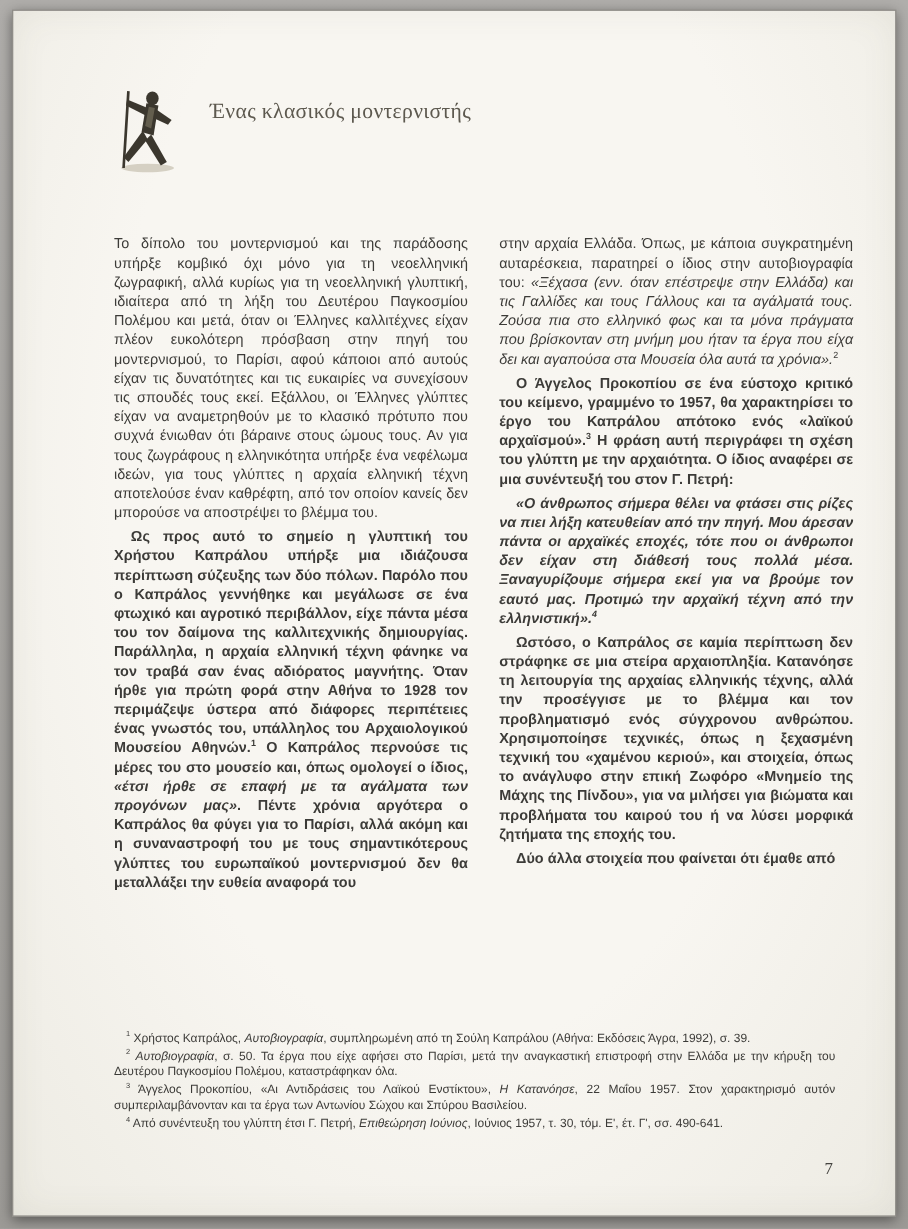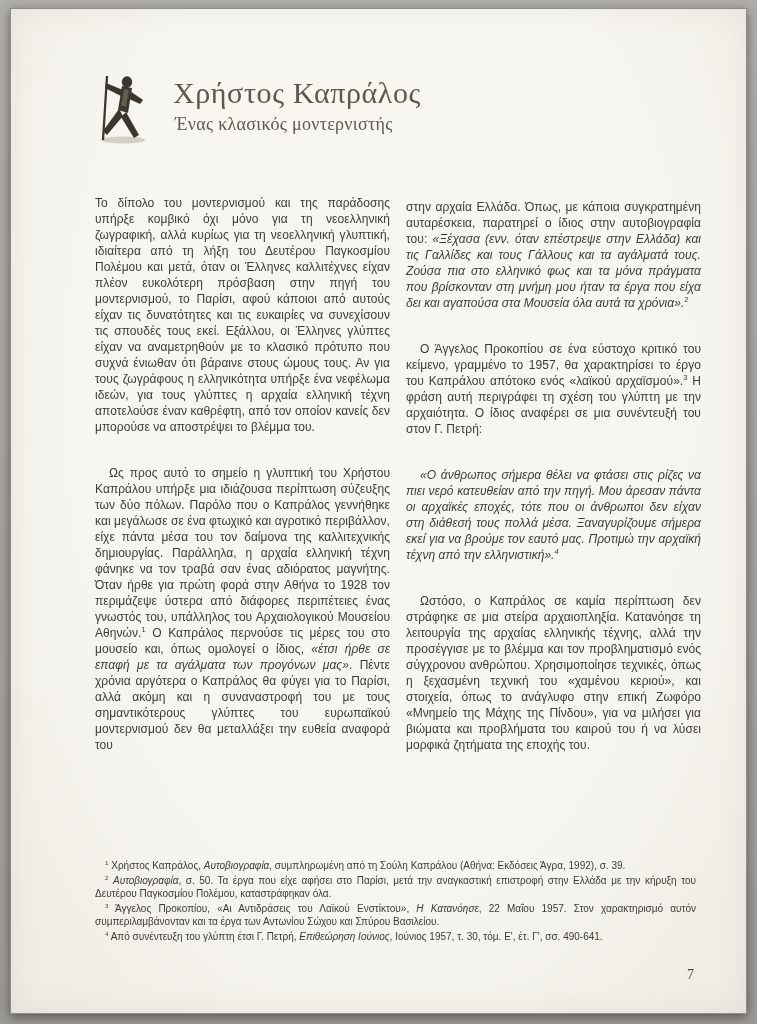--- a/index.html
+++ b/index.html
@@ -29,29 +29,29 @@
       font-weight: normal; font-size: 30px; line-height: 32px;
       color: #5d594f; margin: 0; letter-spacing: 0.6px;
     }
     .subtitle {
       font-family: "Liberation Serif", serif;
       font-weight: normal; font-size: 18px; line-height: 26px;
       color: #5d594f; margin: 2px 0 0 2px; letter-spacing: 0.3px;
     }
     .body-columns {
       position: absolute; top: 186px; left: 84px; right: 46px;
-      display: flex; gap: 16px; align-items: flex-end;
+      display: flex; gap: 26px;
     }
     .col {
       width: 295px; flex: 0 0 auto;
       font-size: 12px; line-height: 16px; letter-spacing: 0.05px;
       color: #3c3b38; text-align: justify;
     }
     .para { margin: 0; }
-    .para + .para { margin-top: 30px; }
+    .para + .para { margin-top: 4px; font-weight: bold; }
     .indent { text-indent: 14px; }
     .it { font-style: italic; }
     sup { font-size: 0.62em; line-height: 0; vertical-align: super; }
     .footnotes {
       position: absolute; top: 850px; left: 84px; right: 50px;
       font-size: 10px; line-height: 13px; color: #3c3b38;
       text-align: justify;
     }
     .fn { margin: 0; text-indent: 10px; }
     .fn + .fn { margin-top: 2px; }
@@ -73,35 +73,35 @@
         <path d="M14 3 L10 67" stroke="#3b372e" stroke-width="2.2" fill="none"></path>
         <ellipse cx="34" cy="9" rx="5.2" ry="5.8" fill="#3b372e"></ellipse>
         <path d="M29 13 L39 15 L35 40 L25 37 Z" fill="#3b372e"></path>
         <path d="M30 17 L13 10 L12 15 L28 23 Z" fill="#3b372e"></path>
         <path d="M37 18 L50 27 L47 31 L34 25 Z" fill="#3b372e"></path>
         <path d="M26 36 L10 58 L14 62 L30 43 Z" fill="#3b372e"></path>
         <path d="M33 39 L46 62 L41 65 L28 44 Z" fill="#3b372e"></path>
         <path d="M31 16 L36 17 L33 34 L28 32 Z" fill="#6e6856" opacity="0.8"></path>
       </svg>
       <div class="titles">
-        <h1 class="title">Χρήστος Καπράλος</h1>
         <h2 class="subtitle">Ένας κλασικός μοντερνιστής</h2>
       </div>
     </header>
 
     <main class="body-columns">
       <div class="col">
           <p class="para"><span>Το δίπολο του μοντερνισμού και της παράδοσης υπήρξε κομβικό όχι μόνο για τη νεοελληνική ζωγραφική, αλλά κυρίως για τη νεοελληνική γλυπτική, ιδιαίτερα από τη λήξη του Δευτέρου Παγκοσμίου Πολέμου και μετά, όταν οι Έλληνες καλλιτέχνες είχαν πλέον ευκολότερη πρόσβαση στην πηγή του μοντερνισμού, το Παρίσι, αφού κάποιοι από αυτούς είχαν τις δυνατότητες και τις ευκαιρίες να συνεχίσουν τις σπουδές τους εκεί. Εξάλλου, οι Έλληνες γλύπτες είχαν να αναμετρηθούν με το κλασικό πρότυπο που συχνά ένιωθαν ότι βάραινε στους ώμους τους. Αν για τους ζωγράφους η ελληνικότητα υπήρξε ένα νεφέλωμα ιδεών, για τους γλύπτες η αρχαία ελληνική τέχνη αποτελούσε έναν καθρέφτη, από τον οποίον κανείς δεν μπορούσε να αποστρέψει το βλέμμα του.</span></p>
           <p class="para indent"><span>Ως προς αυτό το σημείο η γλυπτική του Χρήστου Καπράλου υπήρξε μια ιδιάζουσα περίπτωση σύζευξης των δύο πόλων. Παρόλο που ο Καπράλος γεννήθηκε και μεγάλωσε σε ένα φτωχικό και αγροτικό περιβάλλον, είχε πάντα μέσα του τον δαίμονα της καλλιτεχνικής δημιουργίας. Παράλληλα, η αρχαία ελληνική τέχνη φάνηκε να τον τραβά σαν ένας αδιόρατος μαγνήτης. Όταν ήρθε για πρώτη φορά στην Αθήνα το 1928 τον περιμάζεψε ύστερα από διάφορες περιπέτειες ένας γνωστός του, υπάλληλος του Αρχαιολογικού Μουσείου Αθηνών.</span><sup>1</sup><span> Ο Καπράλος περνούσε τις μέρες του στο μουσείο και, όπως ομολογεί ο ίδιος, </span><span class="it">«έτσι ήρθε σε επαφή με τα αγάλματα των προγόνων μας»</span><span>. Πέντε χρόνια αργότερα ο Καπράλος θα φύγει για το Παρίσι, αλλά ακόμη και η συναναστροφή του με τους σημαντικότερους γλύπτες του ευρωπαϊκού μοντερνισμού δεν θα μεταλλάξει την ευθεία αναφορά του</span></p>
         </div>
       <div class="col">
           <p class="para"><span>στην αρχαία Ελλάδα. Όπως, με κάποια συγκρατημένη αυταρέσκεια, παρατηρεί ο ίδιος στην αυτοβιογραφία του: </span><span class="it">«Ξέχασα (ενν. όταν επέστρεψε στην Ελλάδα) και τις Γαλλίδες και τους Γάλλους και τα αγάλματά τους. Ζούσα πια στο ελληνικό φως και τα μόνα πράγματα που βρίσκονταν στη μνήμη μου ήταν τα έργα που είχα δει και αγαπούσα στα Μουσεία όλα αυτά τα χρόνια».</span><sup>2</sup></p>
           <p class="para indent"><span>Ο Άγγελος Προκοπίου σε ένα εύστοχο κριτικό του κείμενο, γραμμένο το 1957, θα χαρακτηρίσει το έργο του Καπράλου απότοκο ενός «λαϊκού αρχαϊσμού».</span><sup>3</sup><span> Η φράση αυτή περιγράφει τη σχέση του γλύπτη με την αρχαιότητα. Ο ίδιος αναφέρει σε μια συνέντευξή του στον Γ. Πετρή:</span></p>
-          <p class="para indent it"><span>«Ο άνθρωπος σήμερα θέλει να φτάσει στις ρίζες να πιει νερό κατευθείαν από την πηγή. Μου άρεσαν πάντα οι αρχαϊκές εποχές, τότε που οι άνθρωποι δεν είχαν στη διάθεσή τους πολλά μέσα. Ξαναγυρίζουμε σήμερα εκεί για να βρούμε τον εαυτό μας. Προτιμώ την αρχαϊκή τέχνη από την ελληνιστική».</span><sup>4</sup></p>
+          <p class="para indent it"><span>«Ο άνθρωπος σήμερα θέλει να φτάσει στις ρίζες να πιει λήξη κατευθείαν από την πηγή. Μου άρεσαν πάντα οι αρχαϊκές εποχές, τότε που οι άνθρωποι δεν είχαν στη διάθεσή τους πολλά μέσα. Ξαναγυρίζουμε σήμερα εκεί για να βρούμε τον εαυτό μας. Προτιμώ την αρχαϊκή τέχνη από την ελληνιστική».</span><sup>4</sup></p>
           <p class="para indent"><span>Ωστόσο, ο Καπράλος σε καμία περίπτωση δεν στράφηκε σε μια στείρα αρχαιοπληξία. Κατανόησε τη λειτουργία της αρχαίας ελληνικής τέχνης, αλλά την προσέγγισε με το βλέμμα και τον προβληματισμό ενός σύγχρονου ανθρώπου. Χρησιμοποίησε τεχνικές, όπως η ξεχασμένη τεχνική του «χαμένου κεριού», και στοιχεία, όπως το ανάγλυφο στην επική Ζωφόρο «Μνημείο της Μάχης της Πίνδου», για να μιλήσει για βιώματα και προβλήματα του καιρού του ή να λύσει μορφικά ζητήματα της εποχής του.</span></p>
+          <p class="para indent"><span>Δύο άλλα στοιχεία που φαίνεται ότι έμαθε από</span></p>
         </div>
     </main>
 
     <footer class="footnotes">
         <p class="fn"><sup>1</sup><span> Χρήστος Καπράλος, </span><span class="it">Αυτοβιογραφία</span><span>, συμπληρωμένη από τη Σούλη Καπράλου (Αθήνα: Εκδόσεις Άγρα, 1992), σ. 39.</span></p>
         <p class="fn"><sup>2</sup><span> </span><span class="it">Αυτοβιογραφία</span><span>, σ. 50. Τα έργα που είχε αφήσει στο Παρίσι, μετά την αναγκαστική επιστροφή στην Ελλάδα με την κήρυξη του Δευτέρου Παγκοσμίου Πολέμου, καταστράφηκαν όλα.</span></p>
         <p class="fn"><sup>3</sup><span> Άγγελος Προκοπίου, «Αι Αντιδράσεις του Λαϊκού Ενστίκτου», </span><span class="it">Η Κατανόησε</span><span>, 22 Μαΐου 1957. Στον χαρακτηρισμό αυτόν συμπεριλαμβάνονταν και τα έργα των Αντωνίου Σώχου και Σπύρου Βασιλείου.</span></p>
         <p class="fn"><sup>4</sup><span> Από συνέντευξη του γλύπτη έτσι Γ. Πετρή, </span><span class="it">Επιθεώρηση Ιούνιος</span><span>, Ιούνιος 1957, τ. 30, τόμ. Ε', έτ. Γ', σσ. 490-641.</span></p>
       </footer>
 

